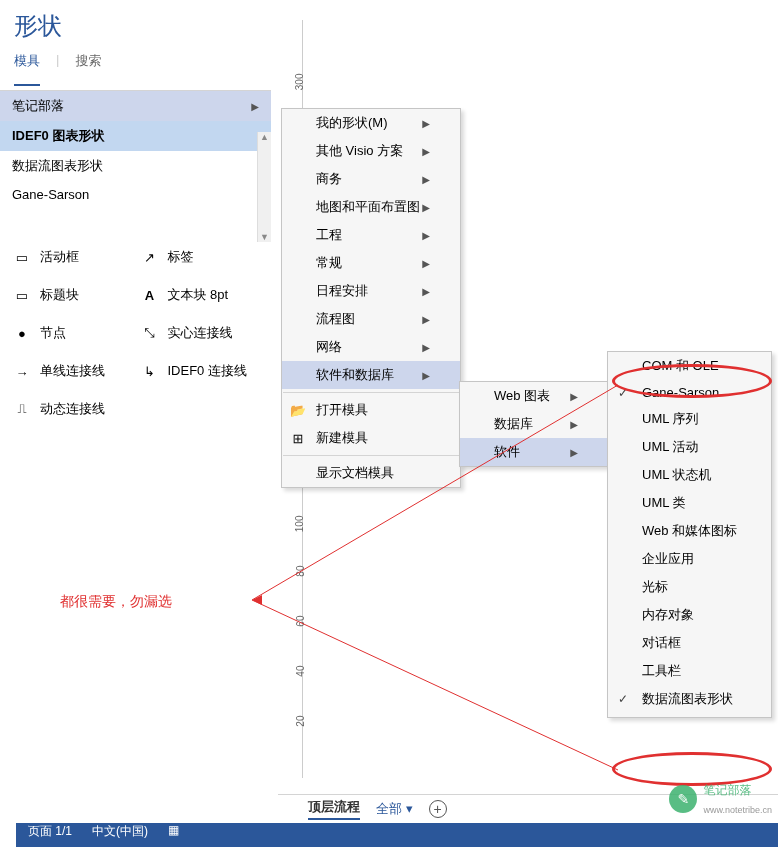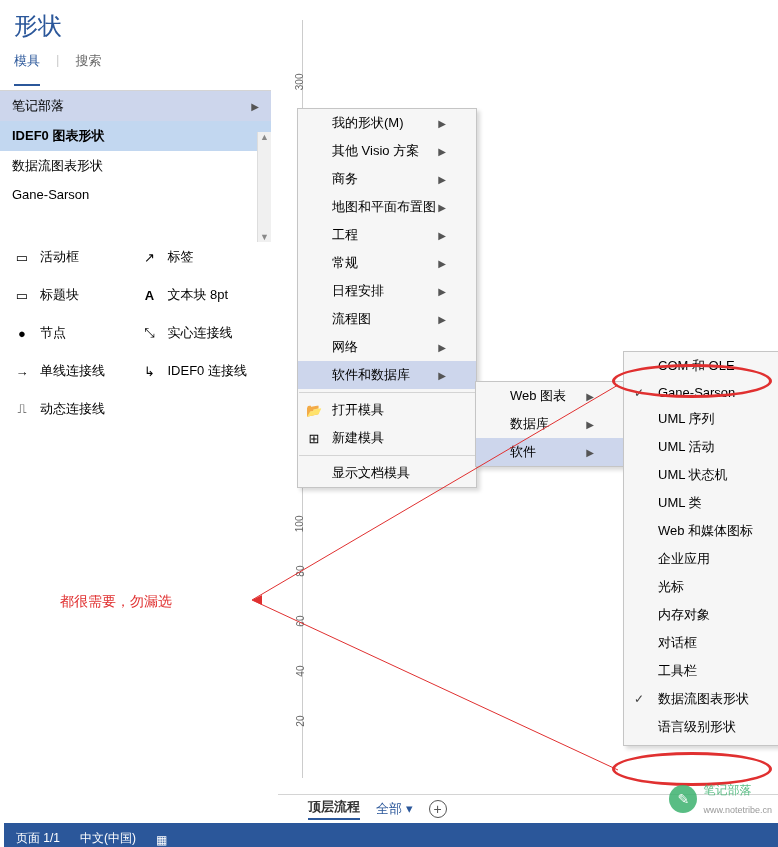--- a/index.html
+++ b/index.html
@@ -24,21 +24,21 @@
 .shape-row { display: flex; }
 .shape-cell { width: 50%; display: flex; align-items: center; padding: 10px 4px; font-size: 13px; gap: 8px; cursor: pointer; }
 .icon-box { width: 20px; height: 16px; display: inline-flex; align-items: center; justify-content: center; }
 
 .canvas-area { position: absolute; left: 271px; top: 0; right: 0; bottom: 45px; }
 .ruler-h { position: absolute; left: 32px; top: 0; right: 0; height: 20px; border-bottom: 1px solid #ccc; display: flex; font-size: 10px; color: #666; }
 .ruler-h span { position: absolute; top: 2px; }
 .ruler-v { position: absolute; left: 12px; top: 20px; width: 20px; bottom: 24px; border-right: 1px solid #ccc; font-size: 10px; color: #666; }
 .ruler-v span { position: absolute; right: 2px; transform: rotate(-90deg); transform-origin: right center; white-space: nowrap; }
 
-.menu { position: absolute; background: #f6f6f6; border: 1px solid #c5c5c5; box-shadow: 3px 3px 4px rgba(0,0,0,0.15); font-size: 13px; margin-left: 16px; }
+.menu { position: absolute; background: #f6f6f6; border: 1px solid #c5c5c5; box-shadow: 3px 3px 4px rgba(0,0,0,0.15); font-size: 13px; }
 .menu-item { padding: 5px 30px 5px 34px; display: flex; align-items: center; justify-content: space-between; cursor: pointer; position: relative; white-space: nowrap; }
 .menu-item.highlight { background: #cdd6ec; }
 .menu-item .tri { font-size: 10px; color: #555; }
 .menu-sep { height: 1px; background: #d4d4d4; margin: 3px 1px; }
 .menu-icon-left { position: absolute; left: 8px; width: 16px; text-align: center; }
 .check-icon { position: absolute; left: 10px; color: #444; font-size: 12px; }
 
 .menu1 { left: 281px; top: 108px; width: 180px; }
 .menu2 { left: 459px; top: 381px; width: 150px; }
 .menu3 { left: 607px; top: 351px; width: 165px; padding-bottom: 4px; }
@@ -47,21 +47,21 @@
 .circle1 { left: 612px; top: 364px; width: 160px; height: 34px; }
 .circle2 { left: 612px; top: 752px; width: 160px; height: 34px; }
 
 .red-annot { position: absolute; left: 60px; top: 593px; color: #e03030; font-size: 14px; }
 .red-line { position: absolute; stroke: #e03030; stroke-width: 1; fill: none; }
 
 .footer-tabs { position: absolute; left: 278px; bottom: 25px; right: 0; height: 28px; display: flex; align-items: center; gap: 16px; font-size: 13px; padding-left: 30px; border-top: 1px solid #d4d4d4; background: #fff; }
 .footer-tab { color: #2b579a; cursor: pointer; display: flex; align-items: center; gap: 4px; }
 .plus-circle { border: 1.5px solid #555; border-radius: 50%; width: 18px; height: 18px; display: inline-flex; align-items: center; justify-content: center; font-size: 14px; color: #555; }
 
-.statusbar { position: absolute; left: 4px; bottom: 0; right: 0; height: 24px; background: #2b579a; color: #fff; font-size: 12px; display: flex; align-items: flex-end; padding: 0 12px; gap: 20px; }
+.statusbar { position: absolute; left: 16px; bottom: 0; right: 0; height: 24px; background: #2b579a; color: #fff; font-size: 12px; display: flex; align-items: flex-start; padding: 0 12px; gap: 20px; }
 
 .watermark { position: absolute; right: 6px; bottom: 30px; display: flex; align-items: center; gap: 6px; opacity: 0.85; }
 .wm-badge { width: 28px; height: 28px; background: #3db26f; border-radius: 50%; display: inline-flex; align-items: center; justify-content: center; color: #fff; font-size: 14px; }
 .wm-text { font-size: 12px; color: #3db26f; }
 .sidebar-scroll { position: absolute; left: 257px; top: 132px; width: 14px; height: 110px; background: #f0f0f0; border-left: 1px solid #ddd; display: flex; flex-direction: column; justify-content: space-between; align-items: center; font-size: 9px; color: #888; }
 </style>
 </head>
 <body>
 
 <div class="header">
@@ -256,23 +256,20 @@
     <div class="menu-item">
       <span>对话框</span>
     </div>
     <div class="menu-item">
       <span>工具栏</span>
     </div>
     <div class="menu-item">
       <span class="check-icon">✓</span>
       <span>数据流图表形状</span>
     </div>
-    <div class="menu-item">
-      <span>语言级别形状</span>
-    </div>
   </div>
 
 <div class="red-circle circle1"></div>
 <div class="red-circle circle2"></div>
 <div class="red-annot">都很需要，勿漏选</div>
 
 <svg style="position:absolute;left:0;top:0;width:778px;height:847px;pointer-events:none">
   <line class="red-line" x1="252" y1="600" x2="618" y2="385"></line>
   <line class="red-line" x1="252" y1="600" x2="618" y2="770"></line>
   <polygon points="252,600 262,595 262,605" fill="#e03030"></polygon>

